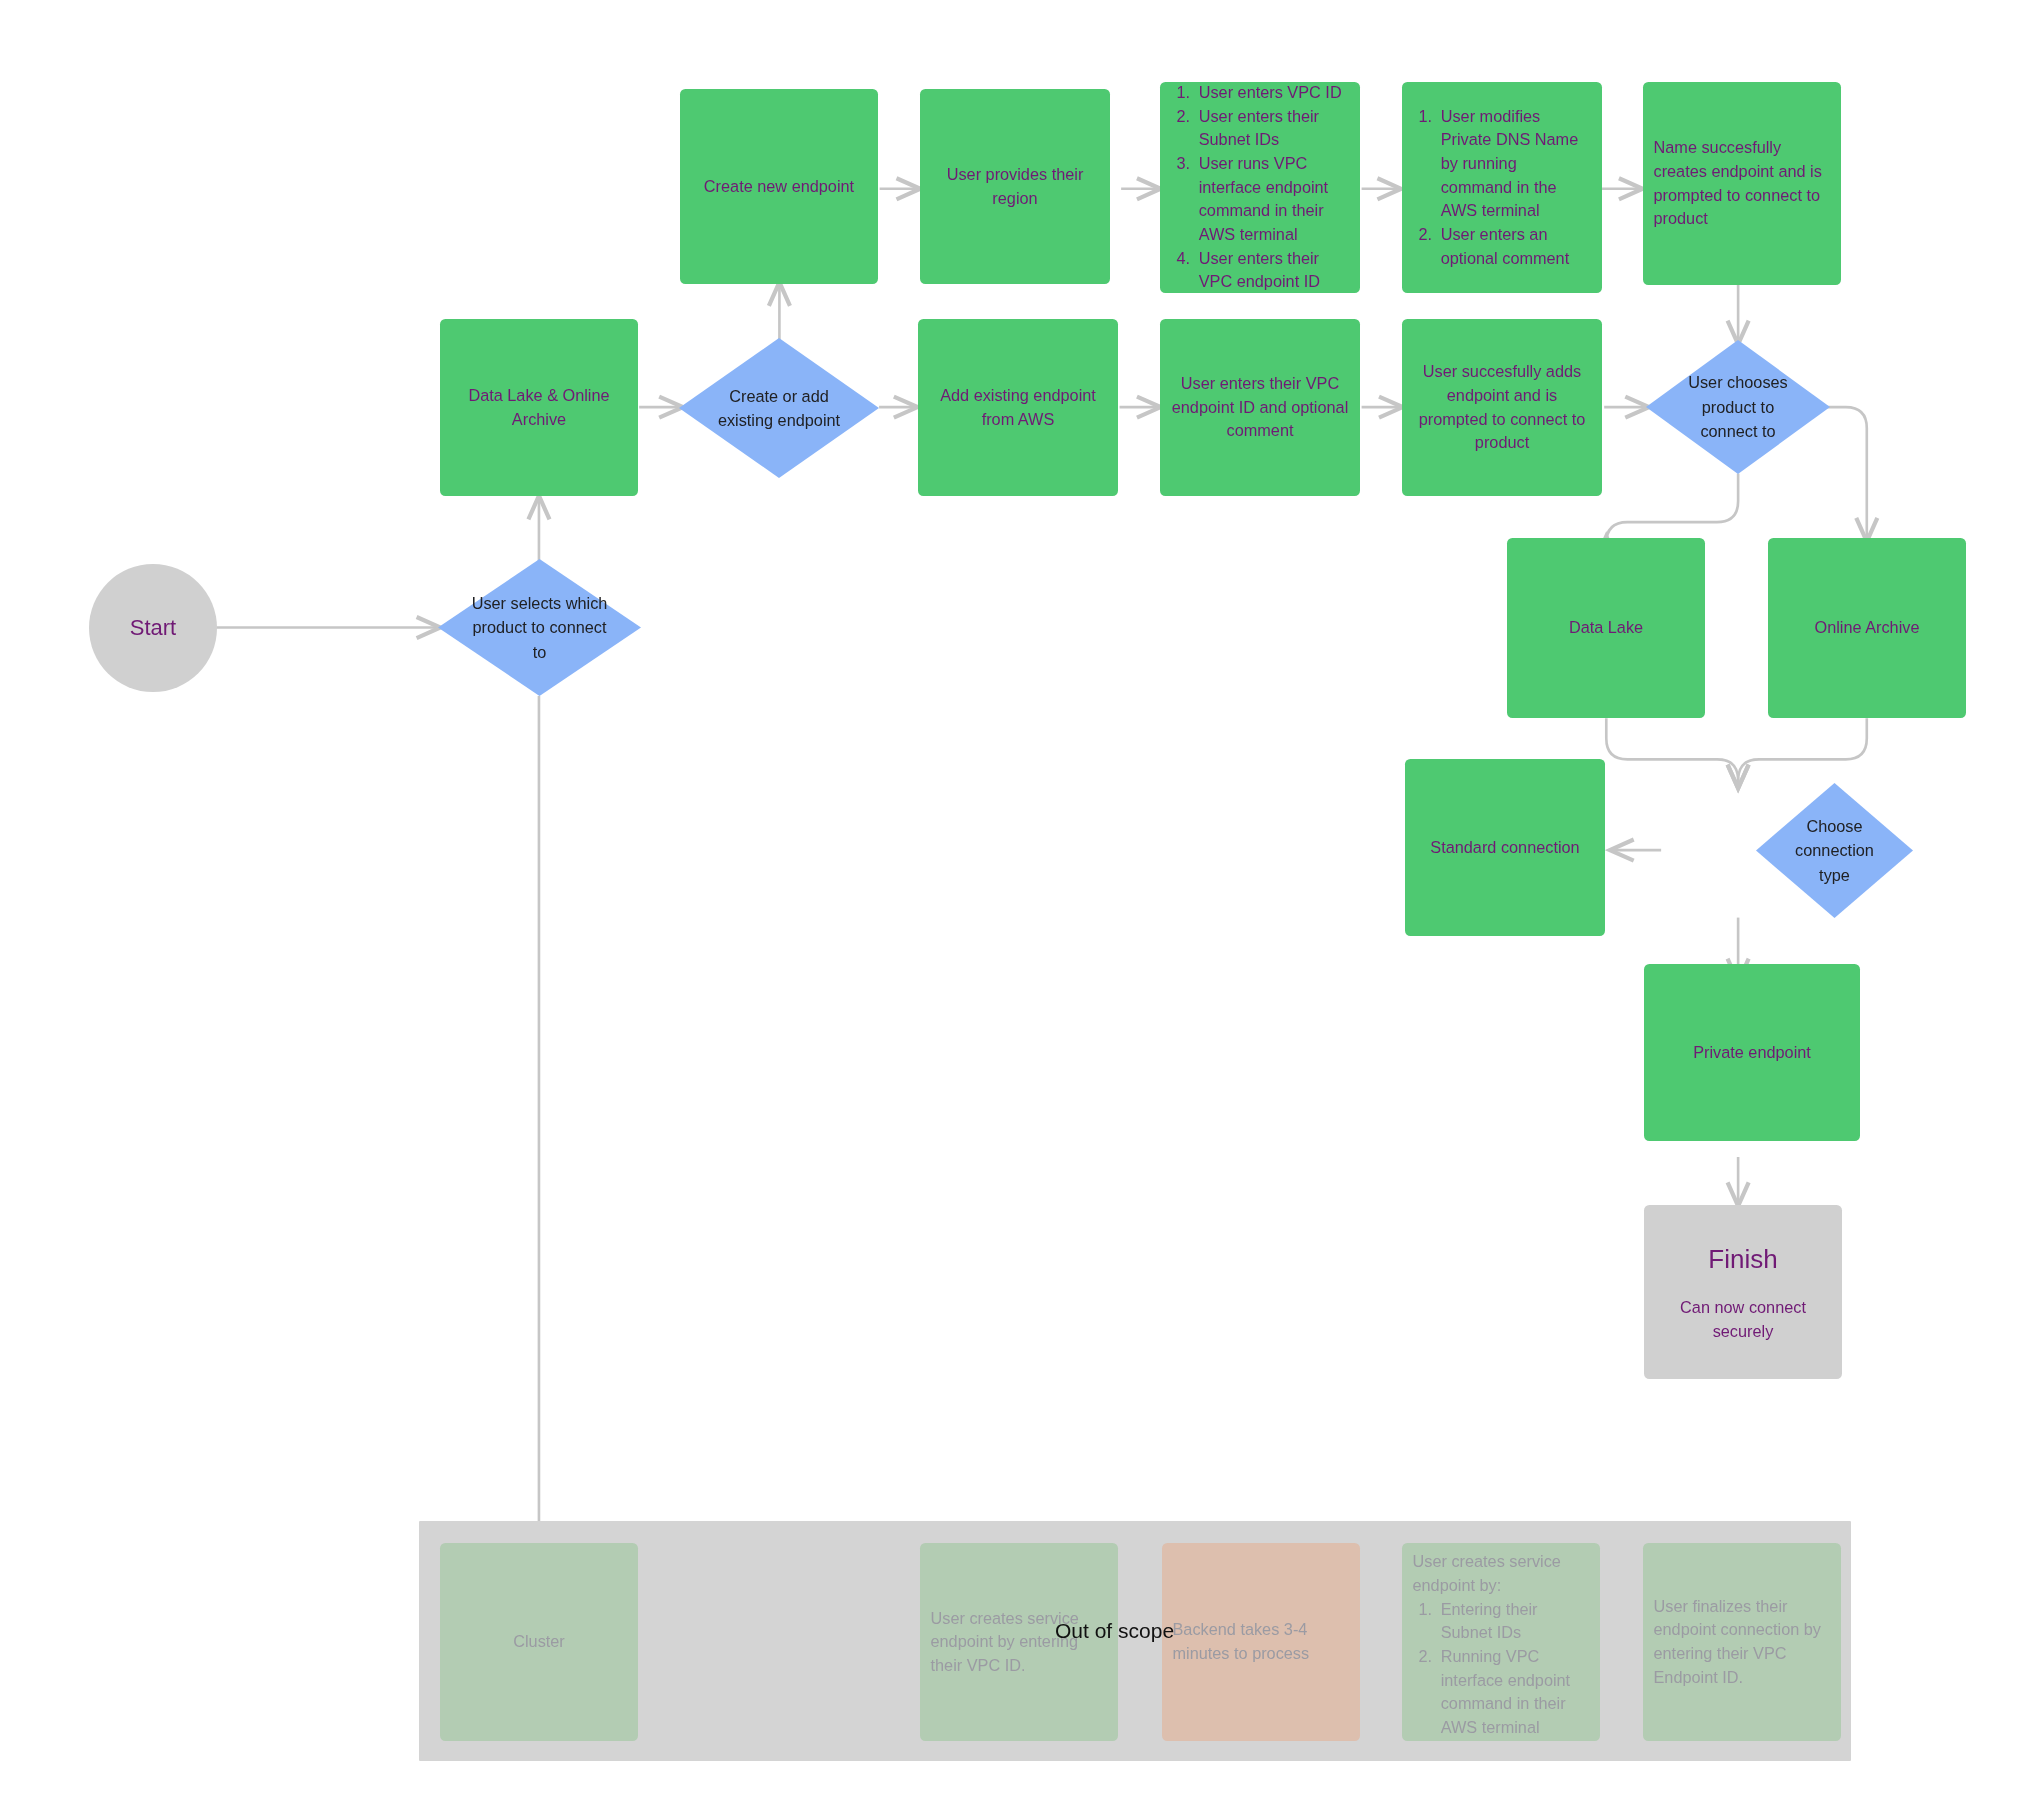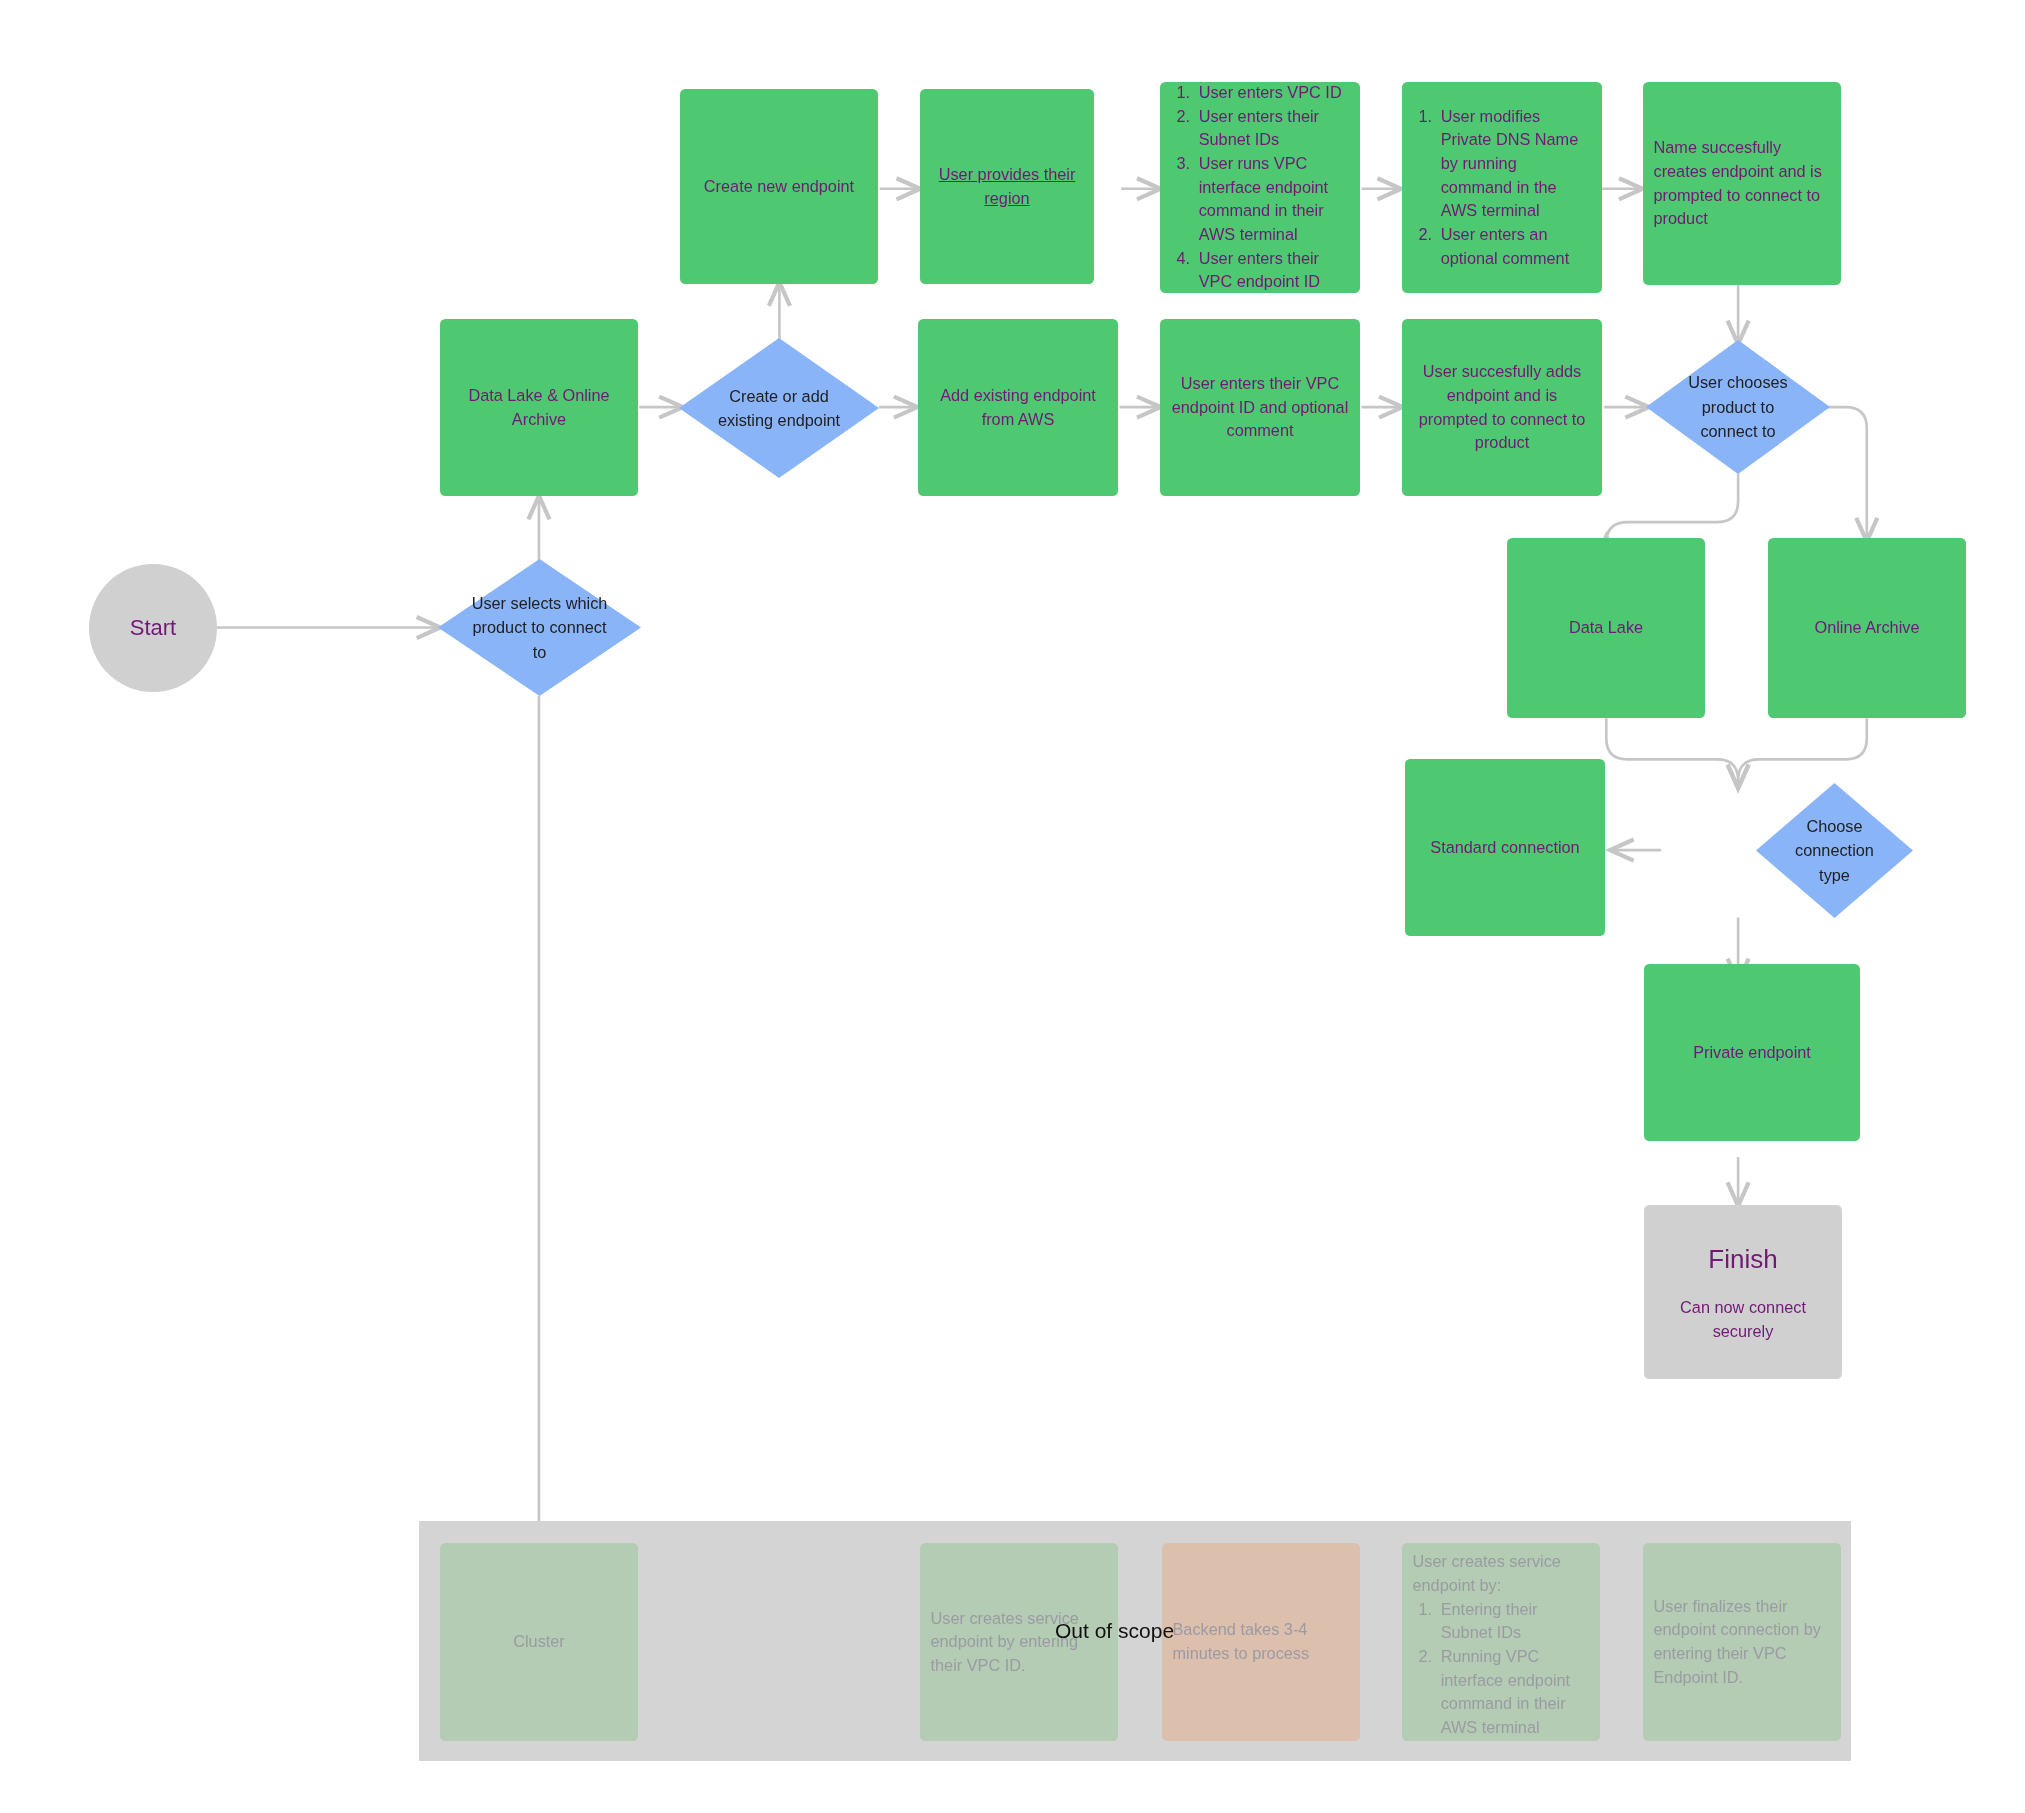--- a/index.html
+++ b/index.html
@@ -244,21 +244,21 @@
 
   <div class="diamond-wrap" style="left:679px; top:338px; width:200px; height:140px;">
     <div class="diamond-shape"></div>
     <div class="diamond-text">Create or add existing endpoint</div>
   </div>
 
   <div class="node box" style="left:680px; top:89px; width:198px; height:195px;">
     <span>Create new endpoint</span>
   </div>
 
-  <div class="node box" style="left:920px; top:89px; width:174px; height:195px;text-decoration:underline;">
+  <div class="node box" style="left:920px; top:89px; width:190px; height:195px;">
     <span>User provides their region</span>
   </div>
 
   <div class="node box" style="left:1160px; top:82px; width:200px; height:211px; align-items:center;">
     <ol class="steps">
       <li>User enters VPC ID</li>
       <li>User enters their Subnet IDs</li>
       <li>User runs VPC interface endpoint command in their AWS terminal</li>
       <li>User enters their VPC endpoint ID</li>
     </ol>

